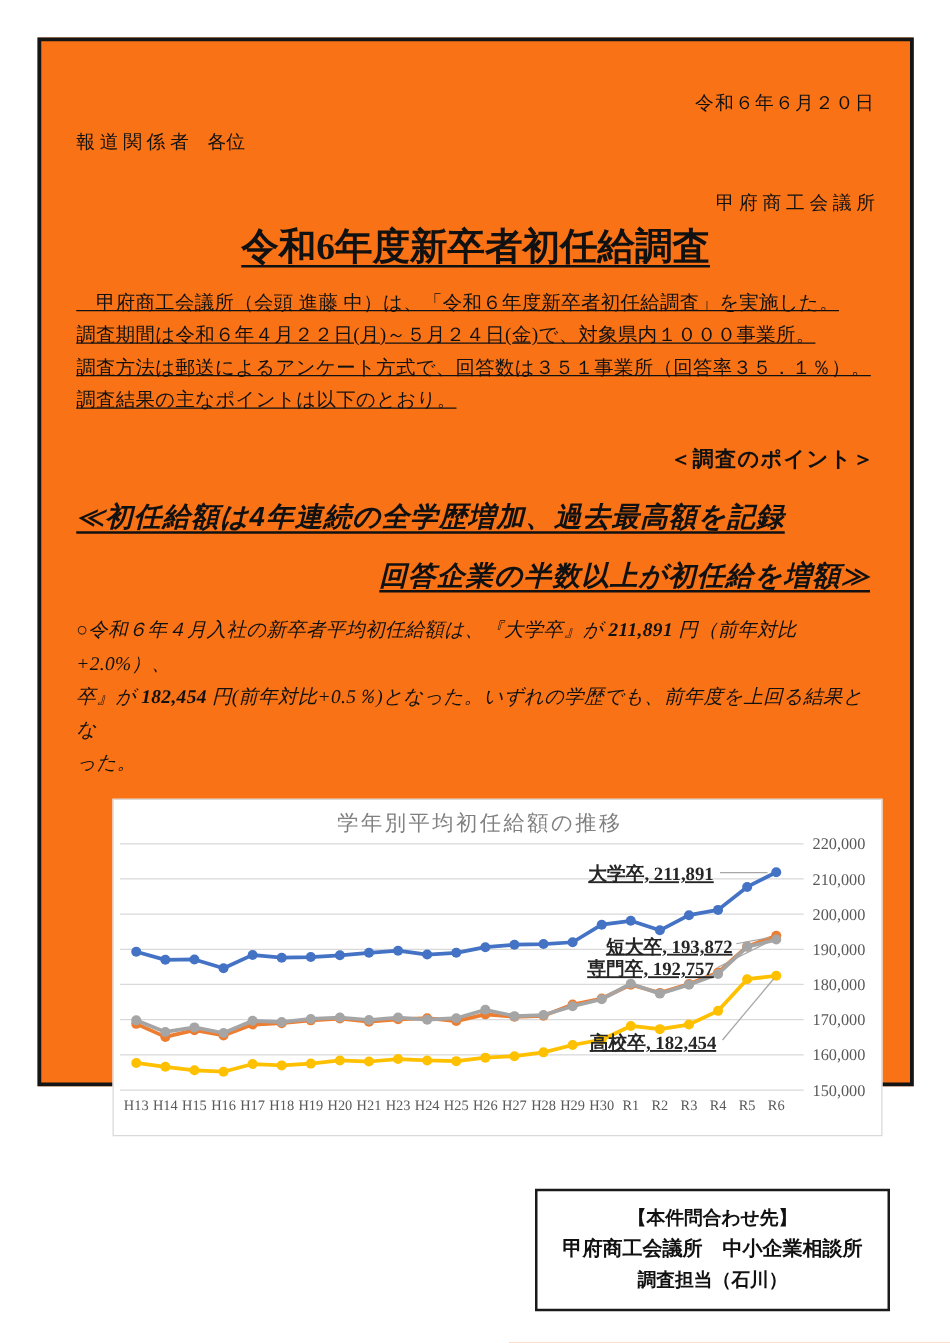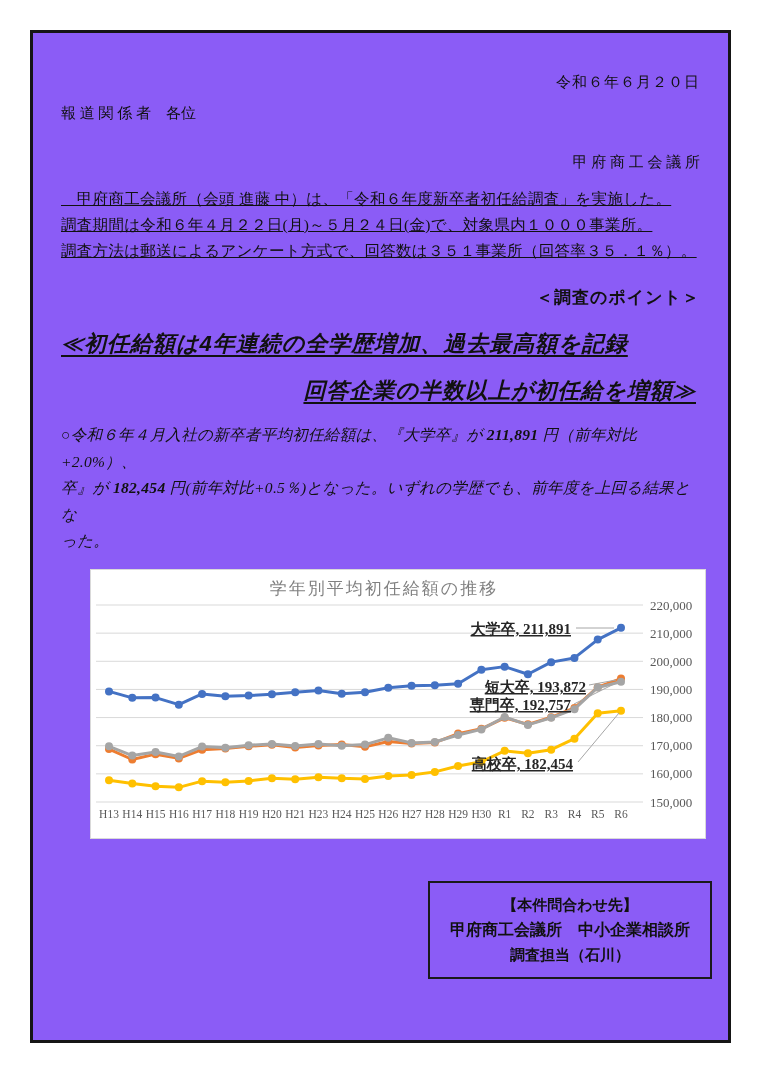--- a/index.html
+++ b/index.html
@@ -3,22 +3,22 @@
 <meta charset="utf-8">
 <style>
   * { margin:0; padding:0; box-sizing:border-box; }
   html,body { background:#ffffff; }
   body {
     width:760px; height:1074px; position:relative;
     font-family:"Liberation Serif", serif;
     color:#111;
   }
   .frame {
-    position:absolute; left:30px; top:30px; width:701px; height:1013px;
-    border:3px solid #151515; background:#8b5cf6;
+    position:absolute; left:30px; top:30px; width:701px; height:839px;
+    border:3px solid #151515; background:#f97316;
   }
   .content { padding:0 28px; }
 
   .date { margin-top:40px; text-align:right; font-size:15px; letter-spacing:1px; }
   .recipient { margin-top:12px; font-size:15px; }
   .org { margin-top:30px; text-align:right; font-size:15px; }
 
   .doc-title { margin-top:8px; text-align:center; font-size:30px; font-weight:bold; line-height:36px; }
   .doc-title span { text-decoration:underline; text-underline-offset:5px; text-decoration-thickness:2px; }
 
@@ -51,25 +51,27 @@
 
 <div class="frame">
   <div class="content">
 
     <div class="date">令和６年６月２０日</div>
 
     <div class="recipient">報 道 関 係 者　各位</div>
 
     <div class="org">甲 府 商 工 会 議 所</div>
 
+    <h1 class="doc-title"><span>令和6年度新卒者初任給調査</span></h1>
 
     <div class="intro">
         <div>　甲府商工会議所（会頭 進藤 中）は、「令和６年度新卒者初任給調査」を実施した。</div>
         <div>調査期間は令和６年４月２２日(月)～５月２４日(金)で、対象県内１０００事業所。</div>
         <div>調査方法は郵送によるアンケート方式で、回答数は３５１事業所（回答率３５．１％）。</div>
+        <div>調査結果の主なポイントは以下のとおり。</div>
       </div>
 
     <div class="points-heading">＜調査のポイント＞</div>
 
     <div class="headline headline-1"><span>≪初任給額は4年連続の全学歴増加、過去最高額を記録</span></div>
     <div class="headline headline-2"><span>回答企業の半数以上が初任給を増額≫</span></div>
 
     <div class="body-par">
         <div><span>○令和６年４月入社の新卒者平均初任給額は、『大学卒』が </span><span class="b">211,891</span><span> 円（前年対比+2.0%）、</span></div>
         <div><span>卒』が </span><span class="b">182,454</span><span> 円(前年対比+0.5％)となった。いずれの学歴でも、前年度を上回る結果とな</span></div>

